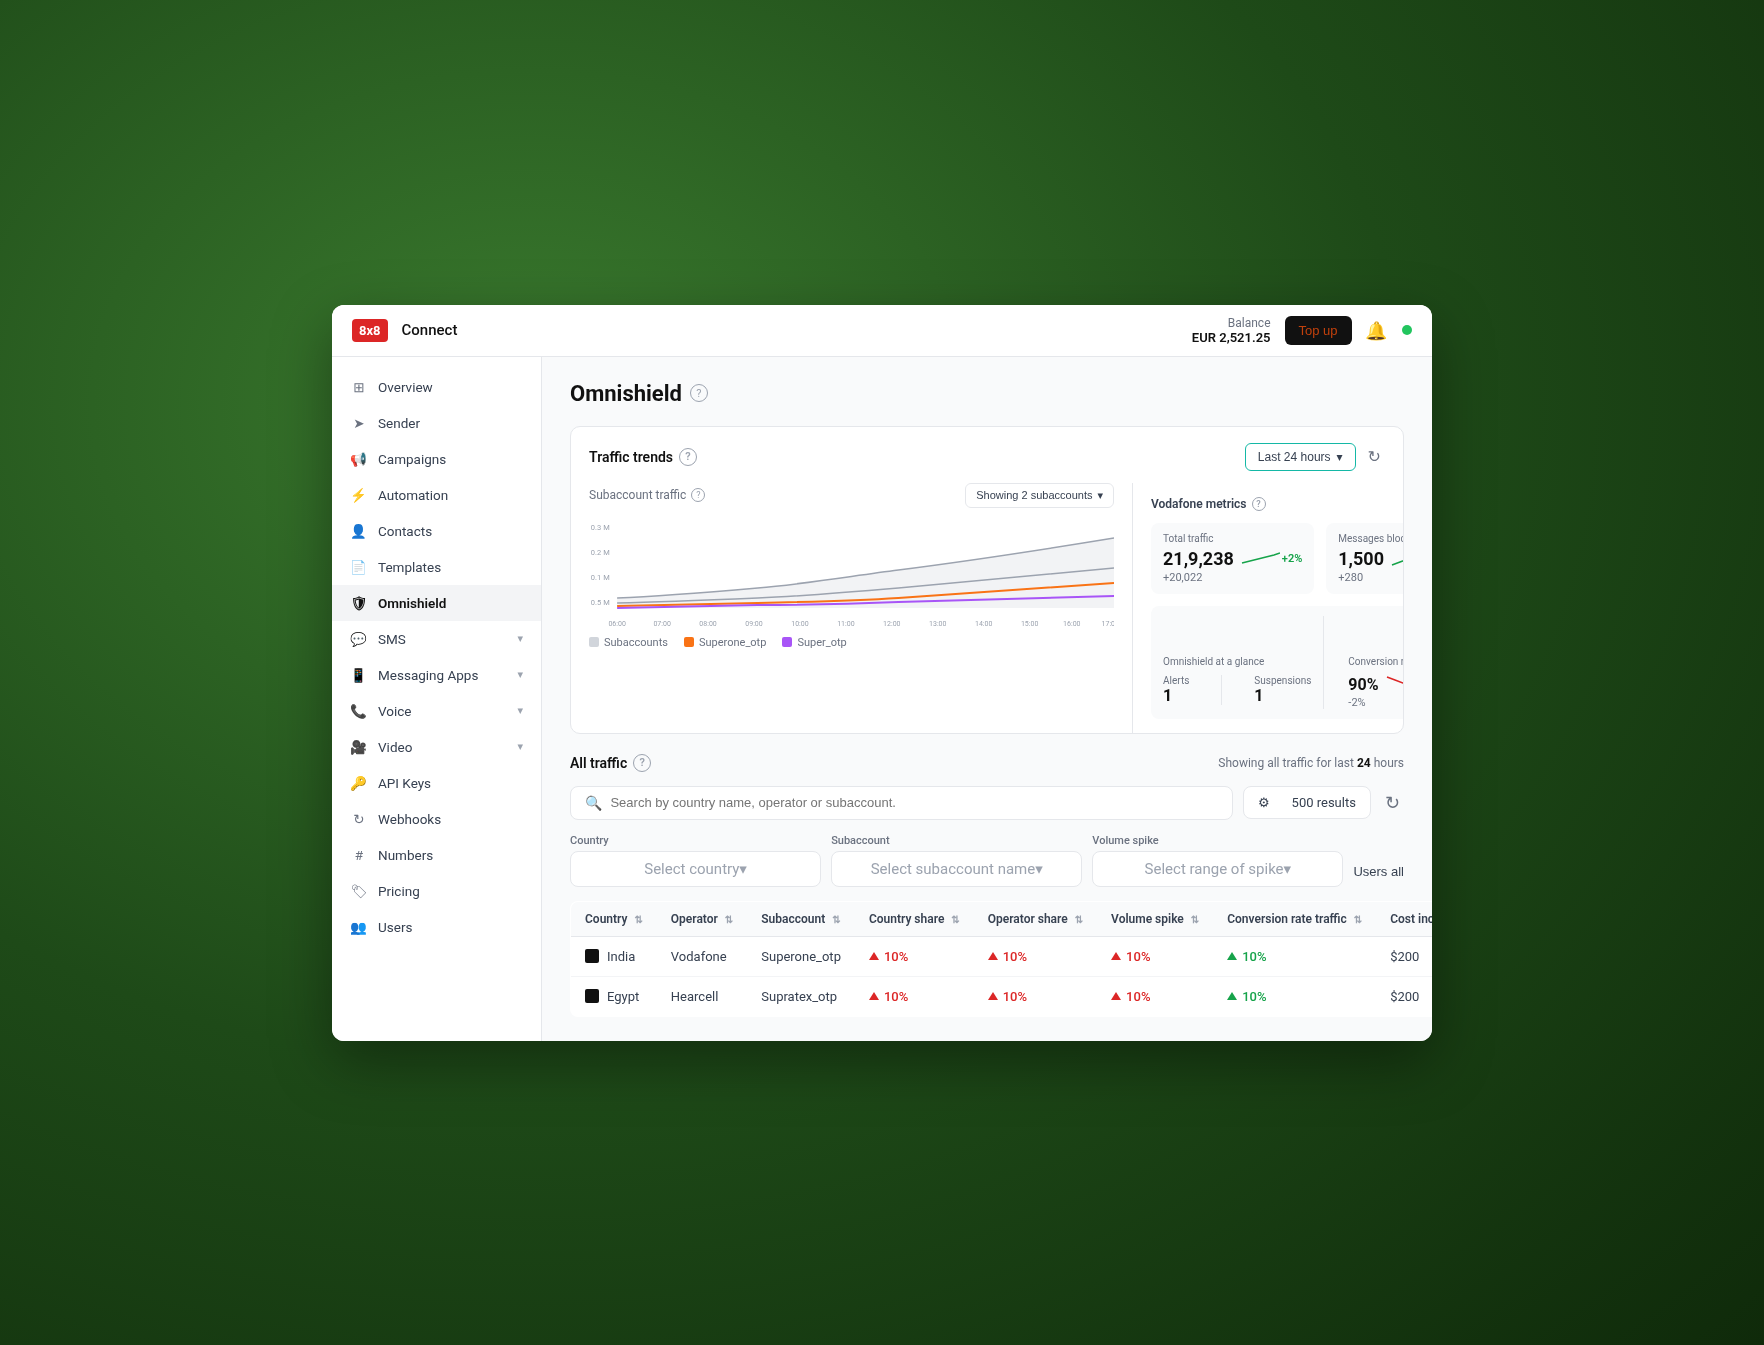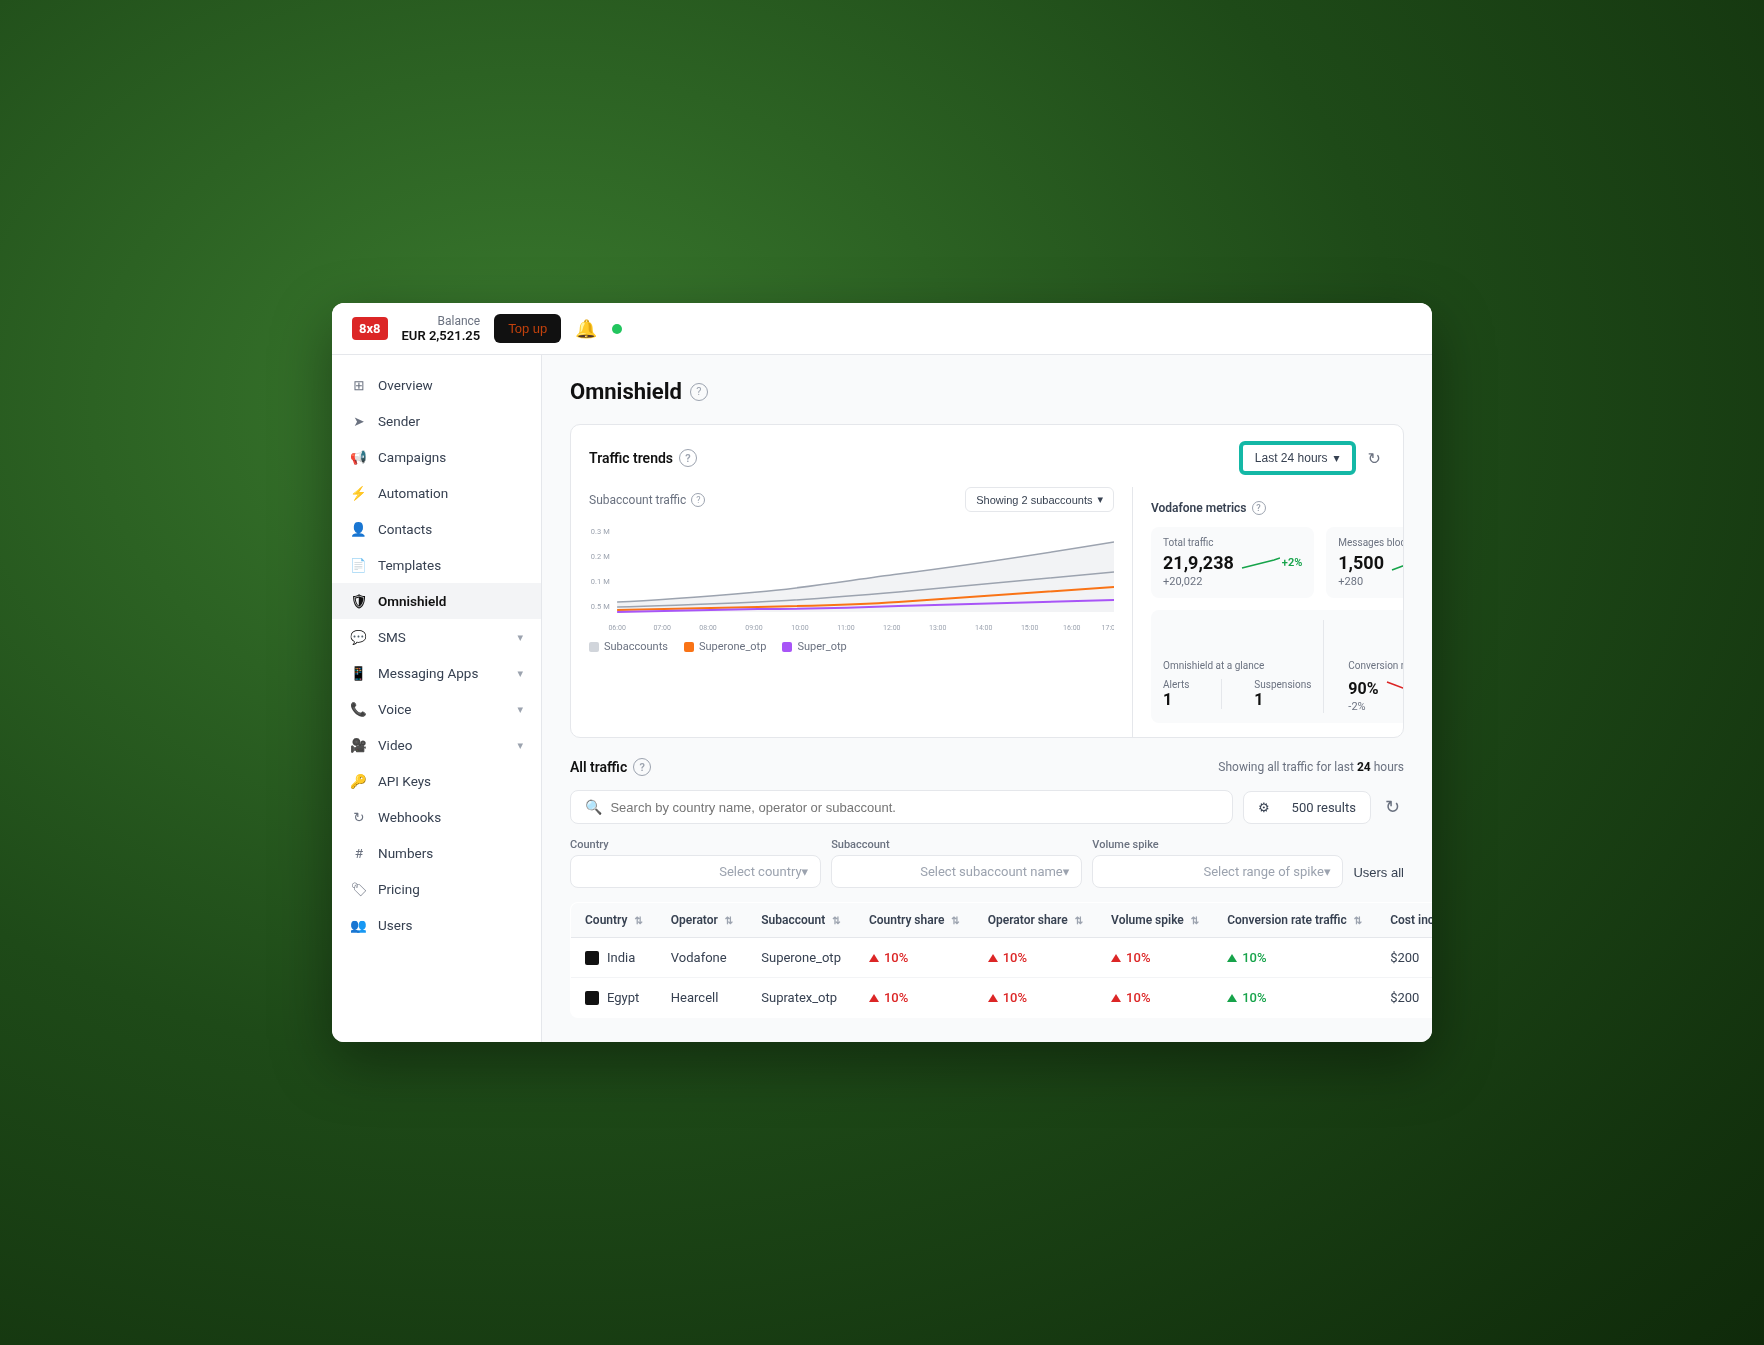--- a/index.html
+++ b/index.html
@@ -179,21 +179,21 @@
       color: #111;
       display: flex;
       align-items: center;
       gap: 6px;
     }
     .time-filter-btn {
       display: flex;
       align-items: center;
       gap: 6px;
       background: #fff;
-      border: 4px solid #14b8a6;
+      border: 1px solid #14b8a6;
       border-radius: 6px;
       padding: 6px 12px;
       font-size: 12px;
       color: #374151;
       cursor: pointer;
     }
     .refresh-btn {
       background: none;
       border: none;
       cursor: pointer;
@@ -428,26 +428,26 @@
       flex: 1;
     }
     .dropdown-group-label {
       font-size: 11px;
       color: #6b7280;
       font-weight: 500;
     }
     .dropdown-select {
       display: flex;
       align-items: center;
-      justify-content: flex-end;
+      justify-content: center;
       background: #fff;
       border: 1px solid #e5e7eb;
       border-radius: 8px;
       padding: 8px 12px;
-      font-size: 13px;
+      font-size: 15px;
       color: #9ca3af;
       cursor: pointer;
     }
     .clear-all-btn {
       background: none;
       border: none;
       font-size: 13px;
       color: #374151;
       cursor: pointer;
       white-space: nowrap;
@@ -527,20 +527,21 @@
       display: inline-block;
     }
   </style>
 </head>
 <body>
 
 <div class="app-window">
 
   <div class="header">
     <div class="logo">8x8</div>
+    <div class="app-title">Connect</div>
     <div class="header-right">
       <div class="balance-info">
         <div class="balance-label">Balance</div>
         <div class="balance-amount">EUR 2,521.25</div>
       </div>
       <button class="top-up-btn">Top up</button>
       <span class="notif-icon">🔔</span>
       <div class="status-dot"></div>
     </div>
   </div>

